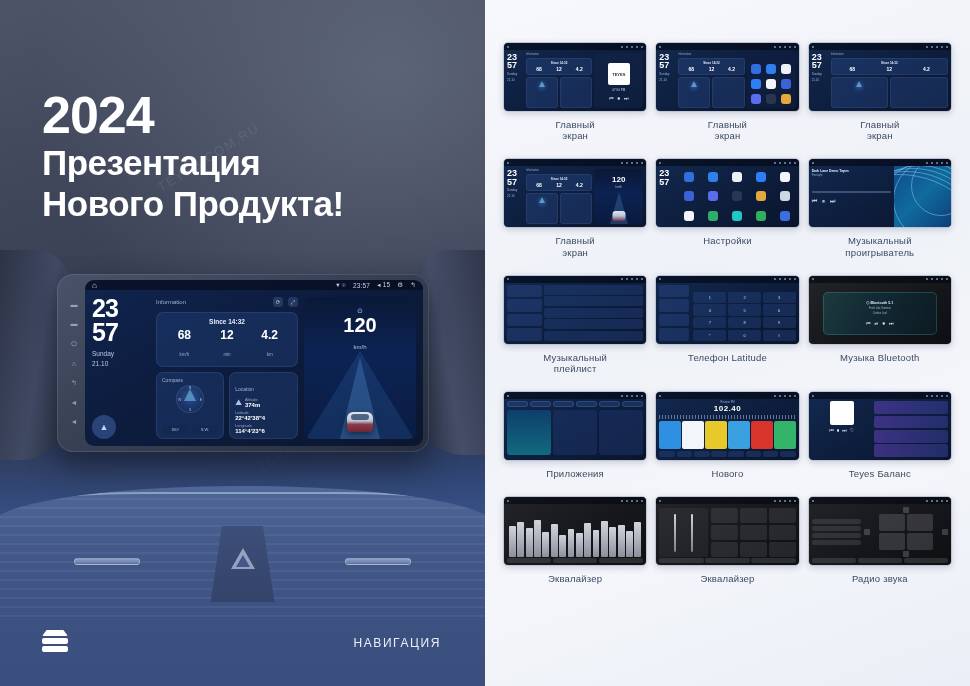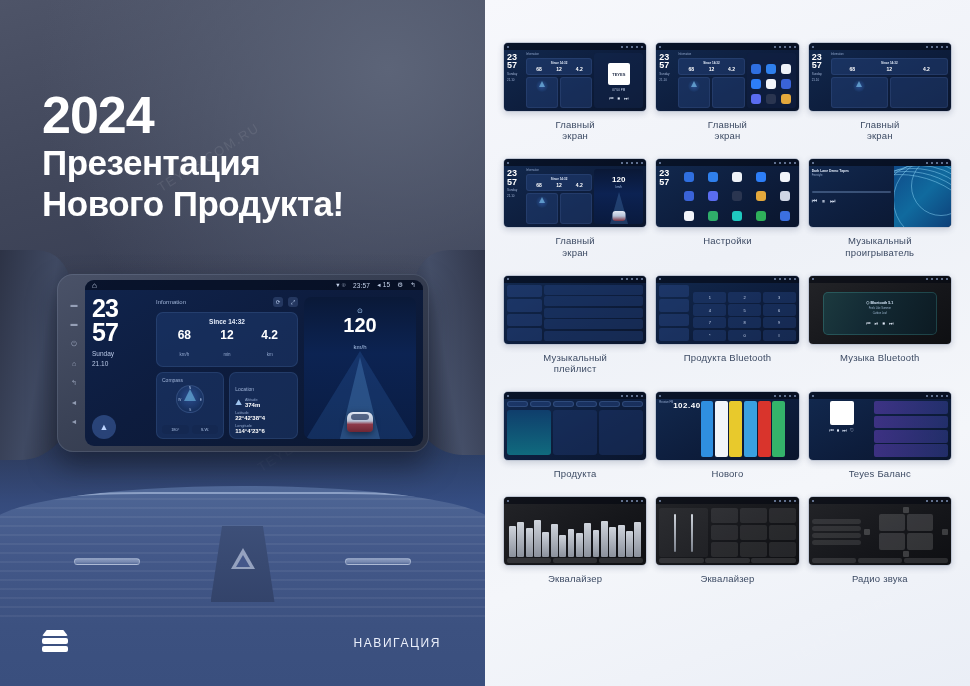--- a/index.html
+++ b/index.html
@@ -247,21 +247,21 @@
 
   .t-settings { position:absolute; left:3px; right:3px; top:9px; bottom:3px; }
   .t-chips { display:flex; gap:2px; }
   .t-chips i { flex:1; height:6px; border-radius:4px; background:rgba(44,78,146,.38);
       border:1px solid rgba(130,170,230,.2); font-style:normal; }
   .t-panes { display:flex; gap:2px; margin-top:3px; height:calc(100% - 11px); }
   .t-panes i { flex:1; border-radius:3px; background:rgba(30,58,114,.45); font-style:normal; }
   .t-panes i:first-child { background:linear-gradient(180deg,#0f3e6c 0%,#106a7e 100%); }
 
   .t-radio { position:absolute; left:3px; right:3px; top:9px; bottom:3px;
-      display:flex; flex-direction:row;justify-content:center; }
+      display:flex; flex-direction:column;justify-content:center; }
   .t-radio .freq { text-align:center; color:#fff; font-size:8px; font-weight:bold; letter-spacing:.5px; }
   .t-radio .fmlbl { text-align:center; color:#9ab0d6; font-size:2.6px; }
   .t-radio .dial { height:4px; margin:2px 0;
       background:repeating-linear-gradient(90deg, rgba(180,205,245,.5) 0 1px, rgba(0,0,0,0) 1px 3px); }
   .t-presets { display:flex; gap:1.5px; flex:1; }
   .t-presets i { flex:1; border-radius:2px; font-style:normal; }
   .t-tabbar { display:flex; gap:1.5px; height:6px; margin-top:2px; }
   .t-tabbar i { flex:1; border-radius:2px; background:rgba(36,66,126,.5); font-style:normal; }
 
   .t-teyes { position:absolute; left:3px; right:3px; top:9px; bottom:3px; display:flex; gap:2px; }
@@ -814,21 +814,21 @@
                 <i>6</i>
                 <i>7</i>
                 <i>8</i>
                 <i>9</i>
                 <i>*</i>
                 <i>0</i>
                 <i>#</i>
               </div>
             </div>
           </div>
-          <div class="cap">Продукта Bluetooth</div>
+          <div class="cap">Телефон Latitude</div>
         </div>
         <div class="cell">
           <div class="thumb">
             <div class="t-bg-dark"></div>
             <div class="t-sb">
               <span class="dot"></span>
               <span class="r">
                 <span class="dot"></span>
                 <span class="dot"></span>
                 <span class="dot"></span>
@@ -878,21 +878,21 @@
                   <i></i>
                 </div>
         <div class="t-panes">
                   <i></i>
                   <i></i>
                   <i></i>
                 </div>
               </div>
             </div>
           </div>
-          <div class="cap">Продукта</div>
+          <div class="cap">Приложения</div>
         </div>
         <div class="cell">
           <div class="thumb">
             <div class="t-bg-blue"></div>
             <div class="t-sb">
               <span class="dot"></span>
               <span class="r">
                 <span class="dot"></span>
                 <span class="dot"></span>
                 <span class="dot"></span>

